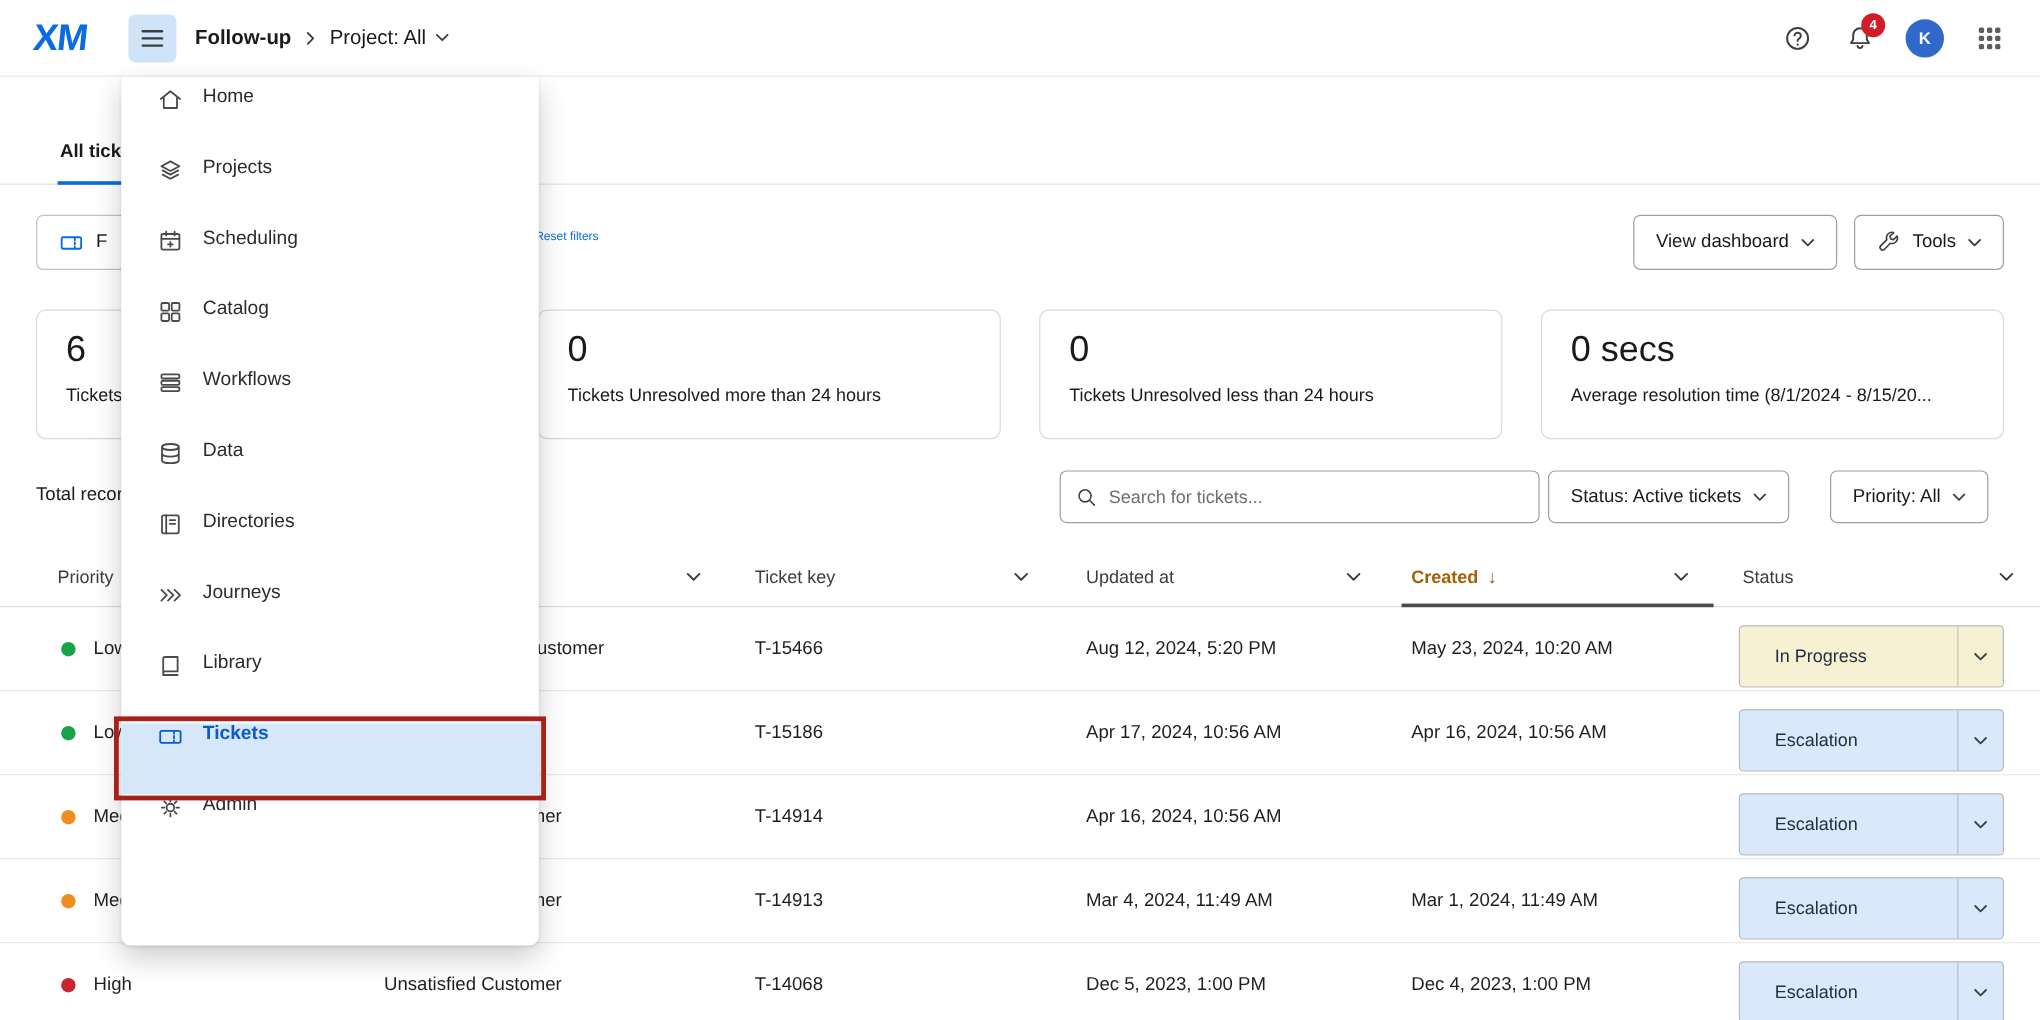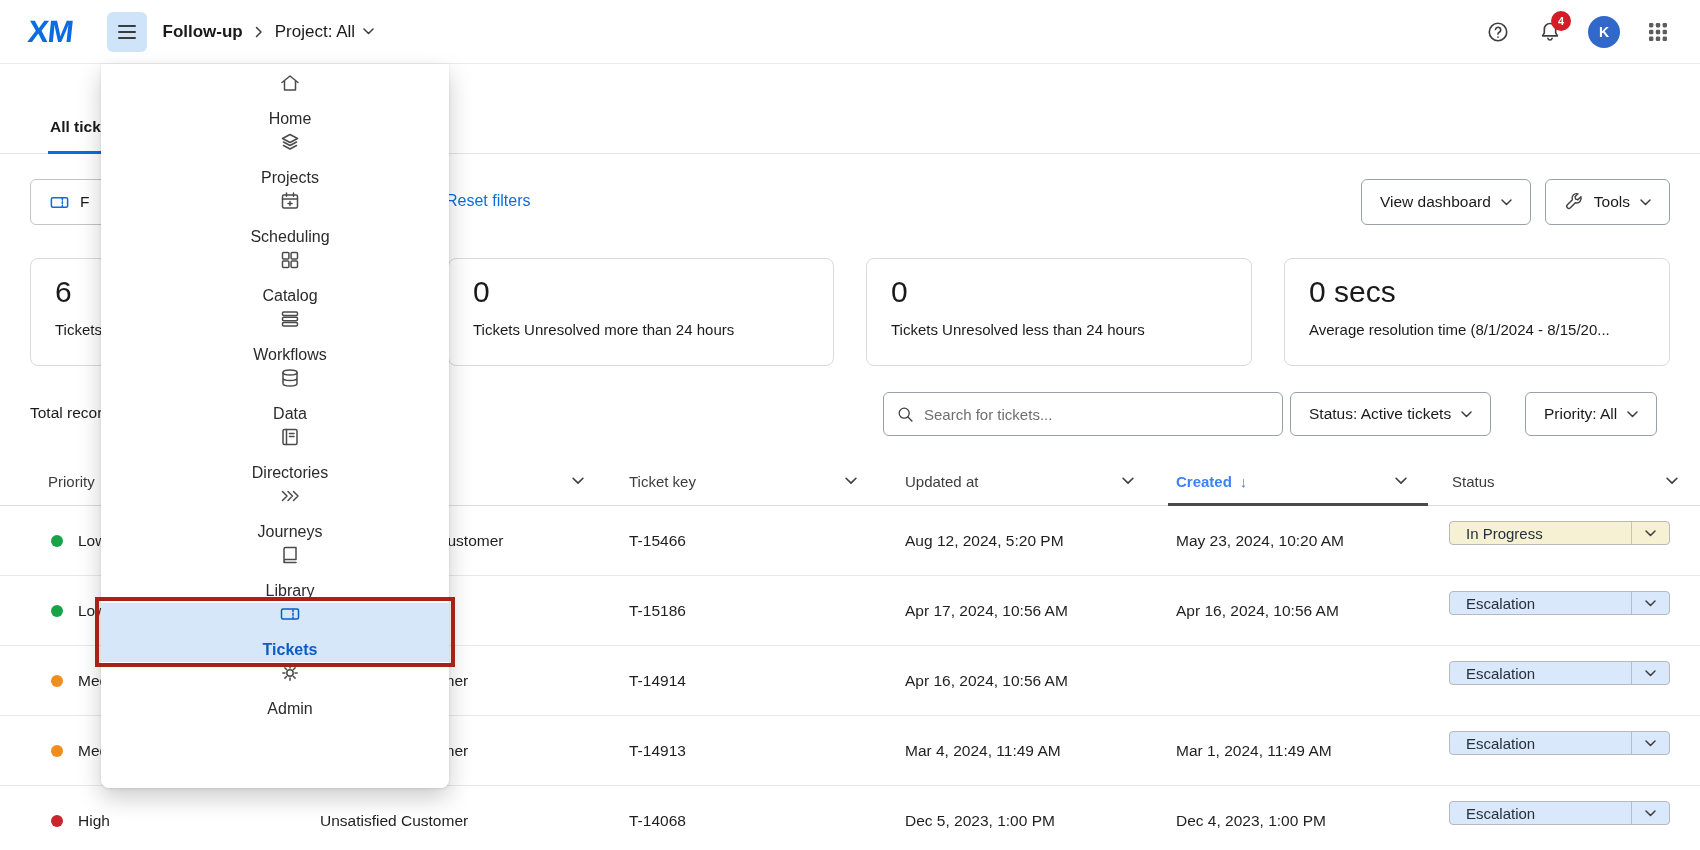--- a/index.html
+++ b/index.html
@@ -35,64 +35,64 @@
   .page { position:absolute; top:64px; left:0; right:0; bottom:0; }
 
   .tabrow { position:relative; height:90px; border-bottom:1px solid #e3e3e3; }
   .tab { position:absolute; left:48px; bottom:-1px; padding:0 2px 15px 2px; font-size:15.5px;
          font-weight:600; color:#1a1a1a; border-bottom:3px solid #0b6cde; cursor:pointer; }
 
   .filterrow { position:relative; height:74px; }
   .btn { height:46px; border:1px solid #9aa0a6; border-radius:6px; background:#fff; display:flex;
          align-items:center; gap:10px; padding:0 18px; font-size:15.5px; color:#1a1a1a; cursor:pointer; }
   .filter-btn { position:absolute; left:30px; top:25px; width:150px; border-color:#c4c4c4; }
-  .reset-link { position:absolute; left:446px; top:38px; font-size:16px; color:#0b6cde; cursor:pointer; }
+  .reset-link { position:absolute; left:446px; top:38px; font-size:10px; color:#0b6cde; cursor:pointer; }
   .right-btns { position:absolute; right:30px; top:25px; display:flex; gap:14px; }
 
   .cards { display:flex; gap:32px; padding:30px 30px 0 30px; }
   .card { flex:1; height:108px; border:1px solid #d9d9d9; border-radius:8px; background:#fff; padding:16px 24px; }
   .card-value { font-size:30px; color:#1a1a1a; }
   .card-label { margin-top:12px; font-size:15px; color:#1a1a1a; white-space:nowrap; overflow:hidden; }
 
   .controls { position:relative; height:44px; margin-top:26px; }
   .total-records { position:absolute; left:30px; top:12px; font-size:15.5px; color:#1a1a1a; }
   .searchbox { position:absolute; left:883px; top:0; width:400px; height:44px; border:1px solid #9aa0a6;
                border-radius:6px; display:flex; align-items:center; padding:12px 12px; gap:9px; background:#fff; }
   .searchbox input { border:none; outline:none; flex:1; font-size:15px; font-family:inherit; color:#1f1f1f; }
   .searchbox input::placeholder { color:#6f6f6f; }
   .ctl-status { position:absolute; left:1290px; top:0; height:44px; }
   .ctl-priority { position:absolute; left:1525px; top:0; height:44px; }
 
   .table { margin-top:20px; }
   .thead { position:relative; height:50px; border-bottom:1px solid #dcdcdc; font-size:15px; color:#3d3d3d; }
   .th { position:absolute; top:0; height:50px; display:flex; align-items:center; gap:8px; }
-  .th.created { font-weight:700; color:#3b82f6;text-align:right; }
+  .th.created { font-weight:700; color:#a16207;text-align:right; }
   .sort-underline { position:absolute; left:1168px; bottom:-1px; width:260px; height:3px; background:#4a4a4a; }
   .chev-abs { position:absolute; top:21px; }
 
   .trow { position:relative; height:70px; border-bottom:1px solid #e8e8e8; font-size:15.5px; color:#1f1f1f; cursor:pointer; }
   .cell { position:absolute; top:0; height:70px; display:flex; align-items:center; }
   .dot { position:absolute; left:51px; top:29px; width:12px; height:12px; border-radius:50%; }
   .c-priority { left:78px; }
   .c-name { left:320px; }
   .c-key { left:629px; }
   .c-updated { left:905px; }
   .c-created { left:1176px; }
-  .statusbadge { position:absolute; left:1449px; top:15px; width:221px; height:24px; border:1px solid #b6b9bd;
-                 border-radius:4px; display:flex; overflow:hidden; cursor:pointer; }
+  .statusbadge { position:absolute; left:1449px; top:15px; width:221px; height:52px; border:1px solid #b6b9bd;
+                 border-radius:4px; display:flex; overflow:hidden; cursor:pointer;padding-left:13px; }
   .statusbadge .sb-label { flex:1; display:flex; align-items:center; padding-left:16px; font-size:15px; color:#26303c; }
   .statusbadge .sb-caret { width:38px; display:flex; align-items:center; justify-content:center;
                            border-left:1px solid rgba(0,0,0,0.18); }
 
   
   .menu-panel { position:absolute; left:101px; top:64px; width:348px; height:724px; background:#fff;
                 border-radius:0 0 8px 8px; box-shadow:0 10px 24px rgba(0,0,0,.2), 0 1px 3px rgba(0,0,0,.1);
                 z-index:40; padding-top:8px; }
-  .menu-item { height:59px; display:flex; align-items:center; gap:16px; padding-left:30px; font-size:16px;
-               color:#2b2b2b; cursor:pointer;flex-direction:column; }
+  .menu-item { height:59px; display:flex; gap:16px; padding-left:30px; font-size:16px;
+               color:#2b2b2b; cursor:pointer; }
   .menu-item .mi-icon { width:22px; height:22px; display:flex; align-items:center; justify-content:center; color:#4b4b4b; }
   .menu-item.active { background:#d6e7fa; color:#0b5cc7; font-weight:700; }
   .menu-item.active .mi-icon { color:#0b5cc7; }
   .mi-svg { fill:none; stroke:currentColor; stroke-width:1.5; stroke-linecap:round; stroke-linejoin:round; }
 
   .red-box { position:absolute; left:95px; top:597px; width:360px; height:70px; border:4px solid #a8201a;
              z-index:50; pointer-events:none; }
 </style>
 </head>
 <body>

